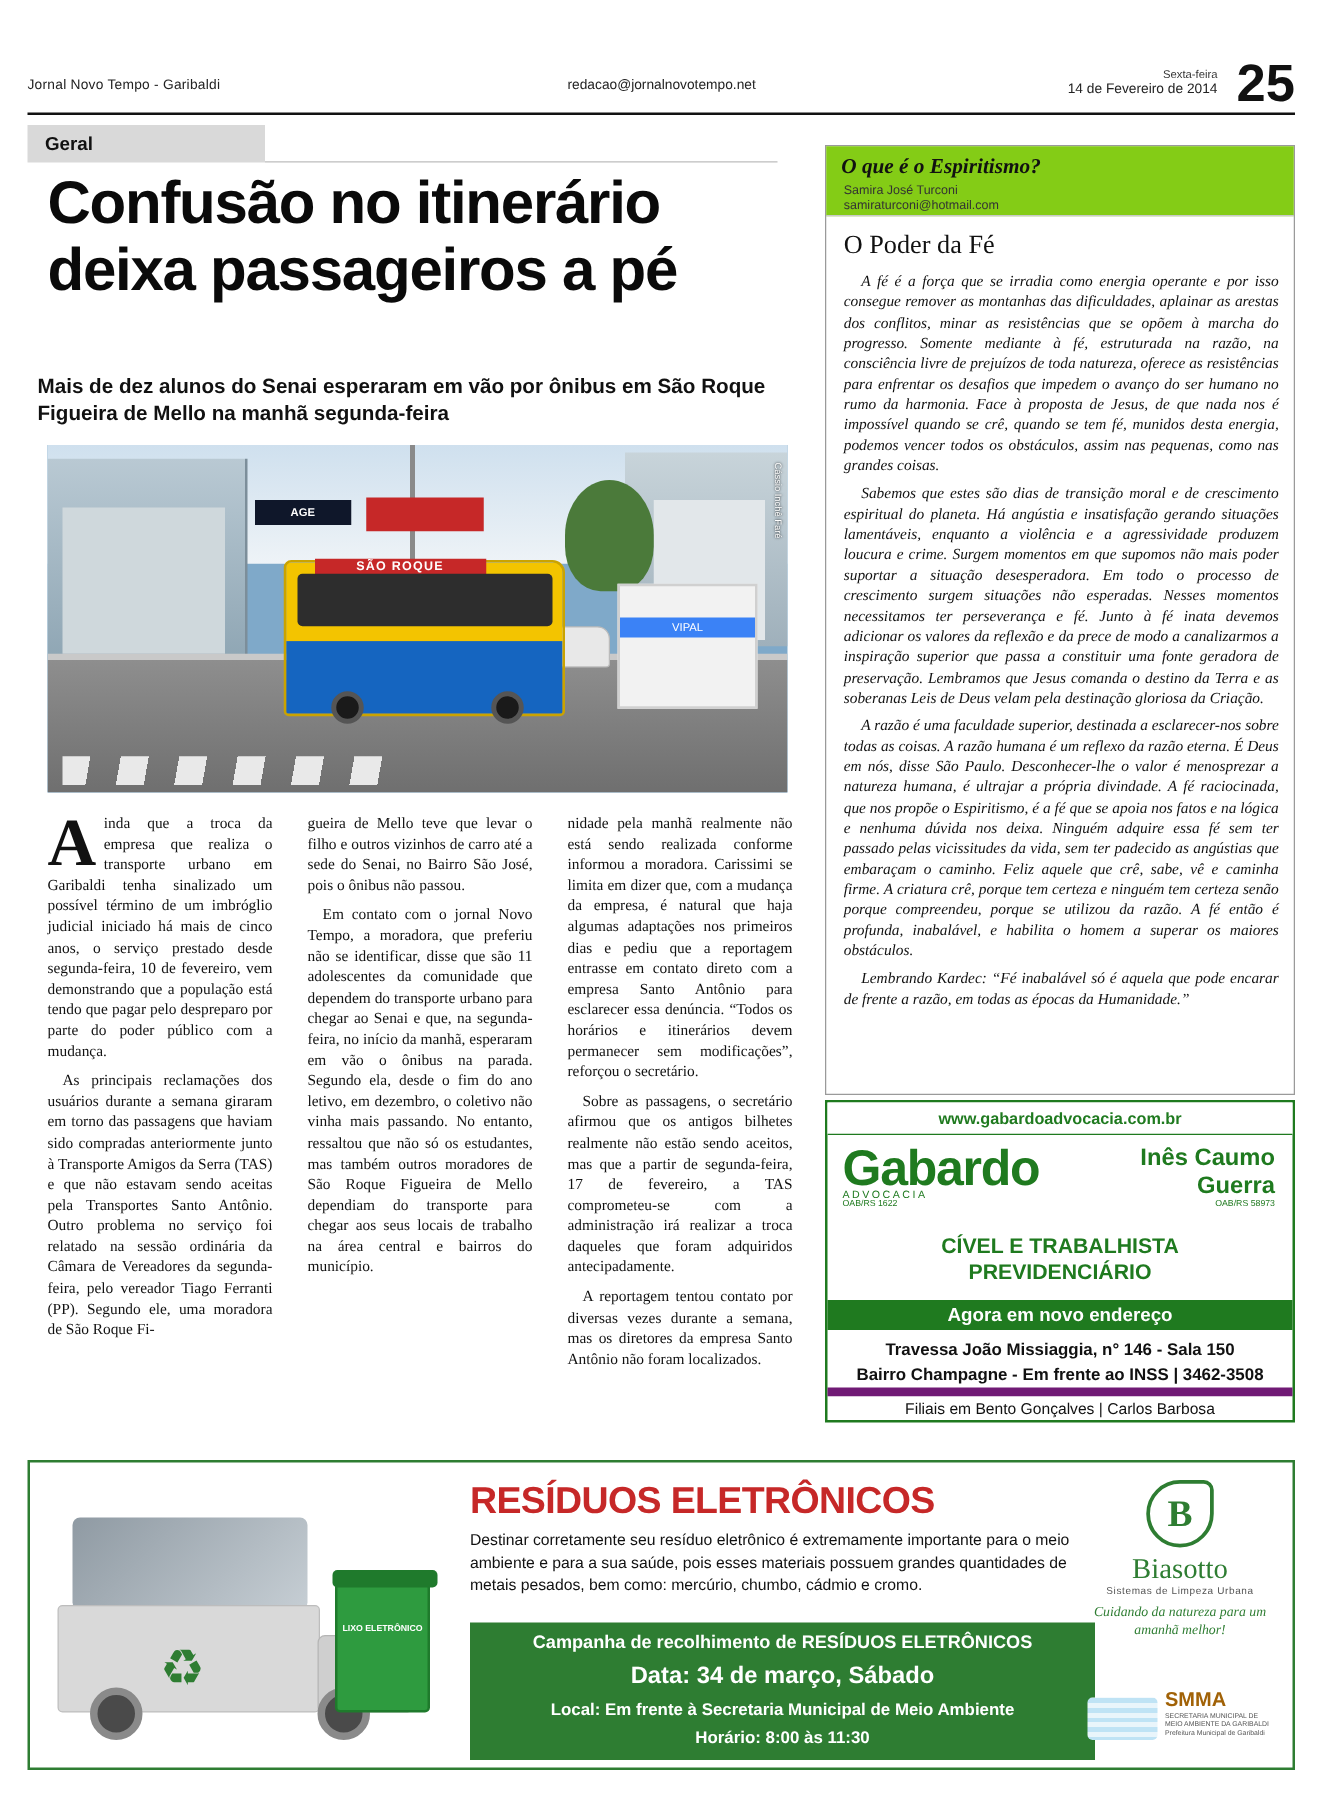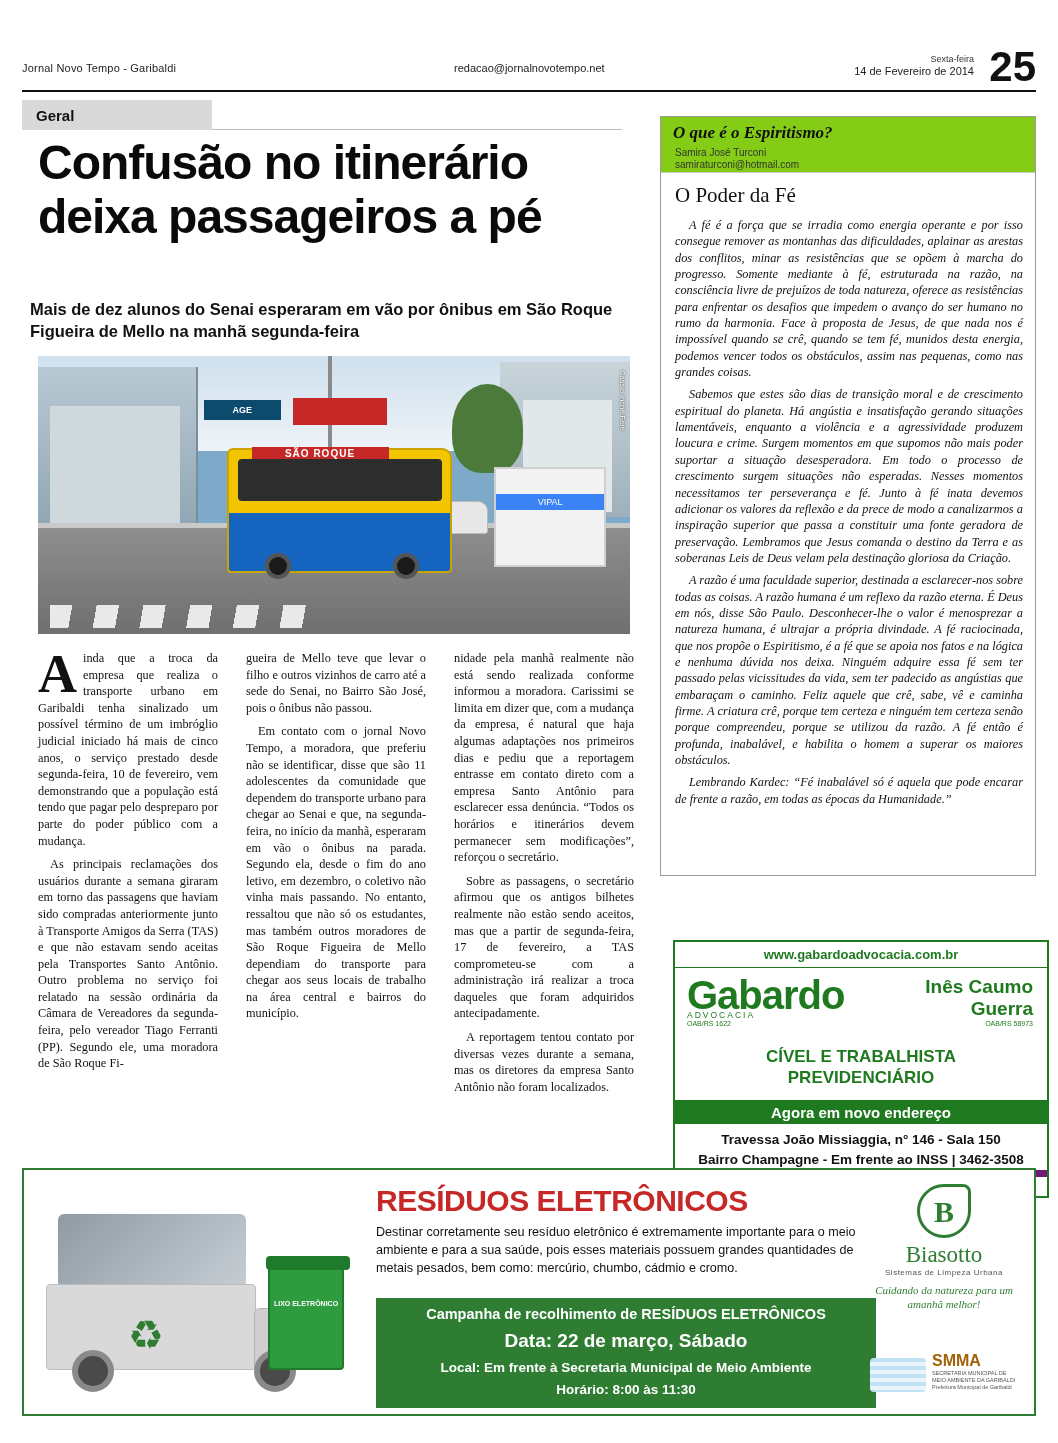--- a/index.html
+++ b/index.html
@@ -76,21 +76,21 @@
     background:linear-gradient(#cfe0ee,#eef3f7); }
   .ph-bldgL { position:absolute; left:0; top:4%; width:27%; height:58%;
     background:linear-gradient(#b9c9d3,#8fa6b4); border-right:2px solid #7c8e9a;}
   .ph-bldgL2 { position:absolute; left:2%; top:18%; width:22%; height:42%;
     background:#cfd8dc; }
   .ph-bldgR { position:absolute; right:0; top:2%; width:22%; height:56%;
     background:linear-gradient(#c8d4da,#9fb0bb); }
   .ph-bldgR2 { position:absolute; right:3%; top:16%; width:15%; height:40%;
     background:#e2e7ea; }
   .ph-sign { position:absolute; left:28%; top:16%; width:13%; height:7%;
-    background:#0c4a6e; color:#fff; font-size:9px; font-weight:bold;
+    background:#0f172a; color:#fff; font-size:9px; font-weight:bold;
     display:flex; align-items:center; justify-content:center; }
   .ph-sign2 { position:absolute; left:43%; top:15%; width:16%; height:10%;
     background:#c62828; }
   .ph-road { position:absolute; left:0; bottom:0; width:100%; height:38%;
     background:linear-gradient(#8e8e8e,#6f6f6f); }
   .ph-zebra { position:absolute; bottom:6px; left:2%; width:46%; height:22%;
     background:repeating-linear-gradient(100deg,#e9e9e9 0 22px,transparent 22px 46px); }
   .ph-curb { position:absolute; left:0; bottom:38%; width:100%; height:5px;
     background:#c9c9c9; }
   .ph-bus {
@@ -158,22 +158,22 @@
     font-family:"Liberation Serif", serif; font-size:21px; font-weight:normal; }
   .esp-body {
     position:absolute; left:14px; top:100px; width:348px;
     font-family:"Liberation Serif", serif; font-style:italic;
     font-size:12.3px; line-height:1.33; text-align:justify; color:#111;
   }
   .esp-body p { margin:0 0 6px 0; text-indent:14px; }
 
   
   .gab {
-    position:absolute; left:660px; top:940px; width:376px; height:258px;
-    border:2px solid #1f7a1f; background:#fff;margin-left:13px;
+    position:absolute; left:660px; top:880px; width:376px; height:258px;
+    border:2px solid #1f7a1f; background:#fff;
   }
   .gab-url {
     position:absolute; left:0; top:0; width:100%; height:26px;
     background:#fff; display:flex; align-items:center; justify-content:center;
     font-size:13px; font-weight:bold; color:#1f7a1f;
     border-bottom:1px solid #1f7a1f;
   }
   .gab-logo {
     position:absolute; left:12px; top:34px; width:180px;
   }
@@ -391,21 +391,21 @@
         <div class="bin-lid"></div>
         <div class="bin-txt">LIXO ELETRÔNICO</div>
       </div>
     </div>
 
     <div class="bad-title">RESÍDUOS ELETRÔNICOS</div>
     <div class="bad-text">Destinar corretamente seu resíduo eletrônico é extremamente importante para o meio ambiente e para a sua saúde, pois esses materiais possuem grandes quantidades de metais pesados, bem como: mercúrio, chumbo, cádmio e cromo.</div>
 
     <div class="bad-green">
       <div class="bad-g1">Campanha de recolhimento de RESÍDUOS ELETRÔNICOS</div>
-      <div class="bad-g2">Data: 22 de março, Sábado</div>
+      <div class="bad-g2">Data: 34 de março, Sábado</div>
       <div class="bad-g3">Local: Em frente à Secretaria Municipal de Meio Ambiente</div>
       <div class="bad-g4">Horário: 8:00 às 11:30</div>
     </div>
 
     <div class="bias">
       <div class="bias-mark">B</div>
       <div class="bias-name">Biasotto</div>
       <div class="bias-sub">Sistemas de Limpeza Urbana</div>
       <div class="bias-slogan">Cuidando da natureza para um amanhã melhor!</div>
     </div>

